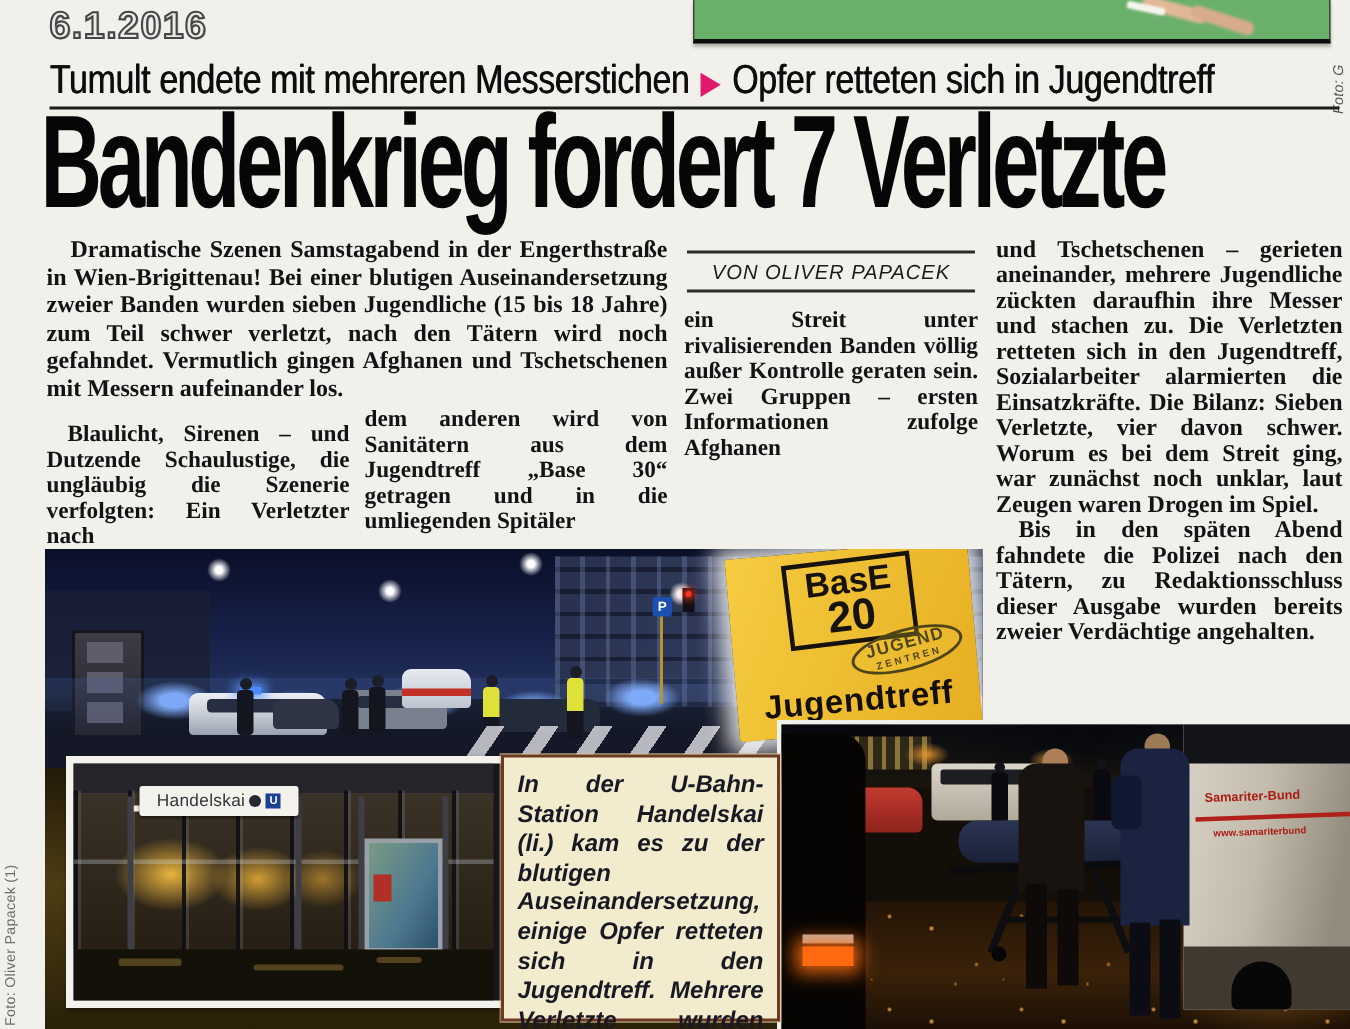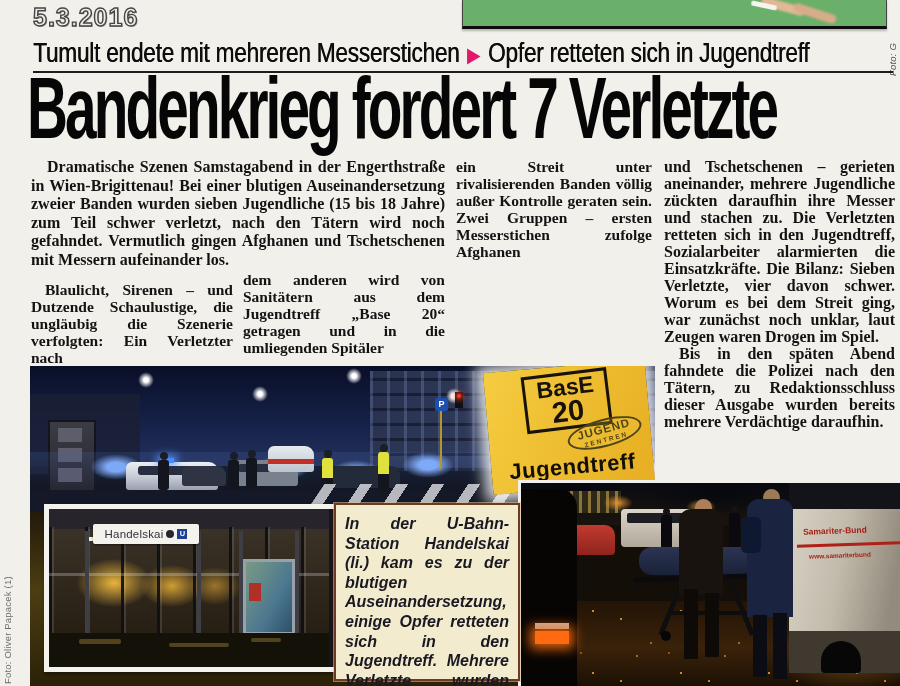--- a/index.html
+++ b/index.html
@@ -188,48 +188,49 @@
        linear-gradient(#231406,#3a220a 55%,#1c1004);
      background-size:88px 62px,88px 62px,88px 62px,88px 62px,88px 62px,100% 100%;}
   .pr-bright{left:250px;top:140px;width:130px;height:63px;opacity:.8;
      background:radial-gradient(100px 50px at 60% 50%, rgba(120,80,26,.9), rgba(120,80,26,0) 75%);}
 </style>
 </head>
 <body>
 
 <div class="page">
 
-  <div class="abs date">5.3.2016</div>
+  <div class="abs date">6.1.2016</div>
 
   <div class="abs top-photo">
     <div class="tp-art"></div>
     <div class="tp-finger" style="left:298px;top:2px;transform:rotate(15deg);"></div>
     <div class="tp-finger" style="left:330px;top:9px;transform:rotate(18deg);background:#d8ac8a;"></div>
     <div class="tp-cig"></div>
   </div>
   <div class="abs credit credit-right">Foto: G</div>
 
   <div class="abs kicker">
     <span>Tumult endete mit mehreren Messerstichen</span><span class="arrow">▶</span><span>Opfer retteten sich in Jugendtreff</span>
   </div>
   <div class="abs kicker-line"></div>
 
   <h1 class="abs headline">Bandenkrieg fordert 7 Verletzte</h1>
 
   <p class="abs serif lead">Dramatische Szenen Samstagabend in der Engerthstraße in Wien-Brigittenau! Bei einer blutigen Auseinandersetzung zweier Banden wurden sieben Jugendliche (15 bis 18 Jahre) zum Teil schwer verletzt, nach den Tätern wird noch gefahndet. Vermutlich gingen Afghanen und Tschetschenen mit Messern aufeinander los.</p>
   <p class="abs serif bcol col1">Blaulicht, Sirenen – und Dutzende Schaulustige, die ungläubig die Szenerie verfolgten: Ein Verletzter nach</p>
-  <p class="abs serif bcol col2">dem anderen wird von Sanitätern aus dem Jugendtreff „Base 20“ getragen und in die umliegenden Spitäler</p>
+  <p class="abs serif bcol col2">dem anderen wird von Sanitätern aus dem Jugendtreff „Base 30“ getragen und in die umliegenden Spitäler</p>
 
   <div class="abs col3">
-    <p class="serif bcol">ein Streit unter rivalisierenden Banden völlig außer Kontrolle geraten sein. Zwei Gruppen – ersten Messerstichen zufolge Afghanen</p>
+    <div class="byline">VON OLIVER PAPACEK</div>
+    <p class="serif bcol">ein Streit unter rivalisierenden Banden völlig außer Kontrolle geraten sein. Zwei Gruppen – ersten Informationen zufolge Afghanen</p>
   </div>
 
   <div class="abs col4">
     <p class="serif col4 p1" style="position:static;left:auto;top:auto;width:auto;">und Tschetschenen – gerieten aneinander, mehrere Jugendliche zückten daraufhin ihre Messer und stachen zu. Die Verletzten retteten sich in den Jugendtreff, Sozialarbeiter alarmierten die Einsatzkräfte. Die Bilanz: Sieben Verletzte, vier davon schwer. Worum es bei dem Streit ging, war zunächst noch unklar, laut Zeugen waren Drogen im Spiel.</p>
-    <p class="serif col4 p2" style="position:static;left:auto;top:auto;width:auto;">Bis in den späten Abend fahndete die Polizei nach den Tätern, zu Redaktionsschluss dieser Ausgabe wurden bereits mehrere Verdächtige daraufhin.</p>
+    <p class="serif col4 p2" style="position:static;left:auto;top:auto;width:auto;">Bis in den späten Abend fahndete die Polizei nach den Tätern, zu Redaktionsschluss dieser Ausgabe wurden bereits zweier Verdächtige angehalten.</p>
   </div>
 
   <div class="abs photo-main">
     <div class="abs pm-sky"></div>
     <div class="abs pm-buildings"></div>
     <div class="abs pm-bldg-left"></div>
     <div class="abs pm-kiosk">
       <span style="top:6px;"></span>
       <span style="top:26px;"></span>
       <span style="top:46px;"></span>

